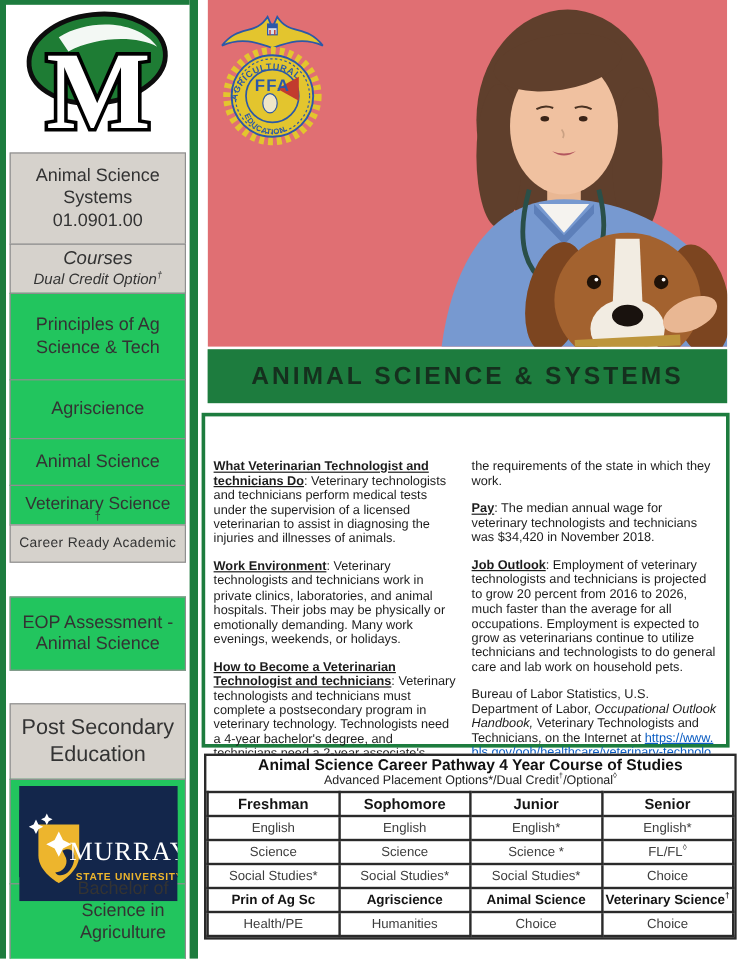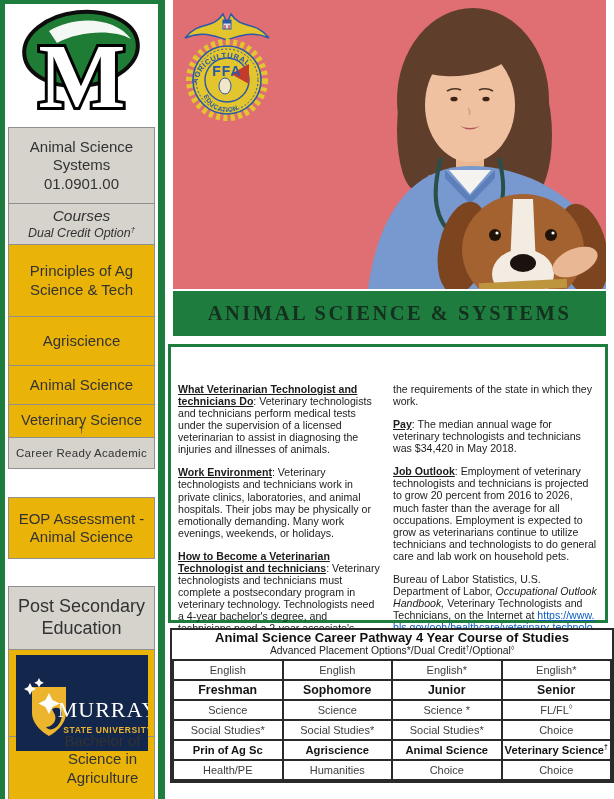--- a/index.html
+++ b/index.html
@@ -6,21 +6,21 @@
   body{width:614px;height:799px;font-family:"Liberation Sans",sans-serif;background:#fff;}
   .page{position:relative;width:614px;height:799px;overflow:hidden;background:#fff;}
 
   
   .sidebar{position:absolute;left:0;top:0;width:158px;height:799px;box-sizing:border-box;
            border-left:5px solid #1d7c3e;border-top:4px solid #1d7c3e;background:#fff;}
   .side-divider{position:absolute;left:158px;top:0;width:7px;height:799px;background:#1d7c3e;}
   .logo-box{height:124px;display:flex;align-items:center;justify-content:center;}
   .side-items{margin-left:3px;width:147px;}
   .sbox{box-sizing:border-box;border:1px solid #8f8f8f;margin-top:-1px;display:flex;flex-direction:column;
-        align-items:center;justify-content:center;text-align:center;color:#333;background:#eab308;
+        align-items:center;justify-content:center;text-align:center;color:#333;background:#22c55e;
         white-space:pre-line;line-height:1.22;}
   .sbox.gray{background:#d6d2cc;}
   .b1{height:77px;font-size:15px;}
   .b2{height:42px;text-align:center;}
   .courses-t{font-style:italic;font-size:15.5px;}
   .courses-s{font-style:italic;font-size:12.5px;}
   .b3{height:73px;font-size:15px;}
   .b4{height:50px;font-size:15px;}
   .b5{height:40px;font-size:15px;}
   .b6{height:34px;font-size:14.5px;}
@@ -30,21 +30,21 @@
   .b10{height:88px;}
   .murray-inner{width:132px;height:76px;background:#13264b;}
   .b11{height:102px;font-size:15px;padding-left:42px;}
   sup{font-size:.62em;line-height:0;}
 
   
   .main{position:absolute;left:168px;top:0;width:446px;height:799px;}
   .photo{position:absolute;left:5px;top:0;width:433px;height:289px;}
   .banner{position:absolute;left:5px;top:291px;width:433px;height:45px;background:#1d7c3e;
           display:flex;align-items:center;justify-content:center;color:#15301e;
-          font-weight:bold;font-size:20.5px;letter-spacing:2.5px;font-family:Liberation Serif, serif;}
+          font-weight:bold;font-size:20.5px;letter-spacing:2.5px;}
   .article{position:absolute;left:0;top:344px;width:440px;height:279px;box-sizing:border-box;
            border:3px solid #1d7c3e;display:flex;gap:10px;padding:4px 7px;background:#fff;}
   .col{flex:1;font-size:10.6px;line-height:1.14;color:#1c1c1c;margin-top:32px;}
   .col p{margin:0 0 11px 0;}
   .col p:last-child{margin-bottom:0;}
   .hd{font-weight:bold;text-decoration:underline;}
   .cite{margin-top:13px;}
   .it{font-style:italic;}
   a.link{color:#0a5cc2;text-decoration:underline;word-break:break-all;}
 
@@ -194,47 +194,47 @@
         </p>
         <p>
           <span class="hd">How to Become a Veterinarian Technologist and technicians</span><span>: Veterinary technologists and technicians must complete a postsecondary program in veterinary technology. Technologists need a 4-year bachelor's degree, and technicians need a 2-year associate's degree. Typically, both technologists and technicians must take a credentialing exam and must become registered, licensed, or certified, depending on</span>
         </p>
       </div>
       <div class="col">
         <p>
           <span>the requirements of the state in which they work.</span>
         </p>
         <p>
-          <span class="hd">Pay</span><span>: The median annual wage for veterinary technologists and technicians was $34,420 in May 2018.</span>
+          <span class="hd">Pay</span><span>: The median annual wage for veterinary technologists and technicians was $34,420 in November 2018.</span>
         </p>
         <p>
           <span class="hd">Job Outlook</span><span>: Employment of veterinary technologists and technicians is projected to grow 20 percent from 2016 to 2026, much faster than the average for all occupations. Employment is expected to grow as veterinarians continue to utilize technicians and technologists to do general care and lab work on household pets.</span>
         </p>
         <p class="cite">
           <span>Bureau of Labor Statistics, U.S. Department of Labor, </span><span class="it">Occupational Outlook Handbook,</span><span> Veterinary Technologists and Technicians,  on the Internet at </span><a class="link" href="#">https://www.bls.gov/ooh/healthcare/veterinary-technologists-and-technicians.htm</a>
         </p>
       </div>
     </div>
 
     <div class="course-table">
       <div class="t-title">Animal Science Career Pathway 4 Year Course of Studies</div>
       <div class="t-sub">Advanced Placement Options*/Dual Credit<sup>†</sup>/Optional<sup>◊</sup></div>
       <table class="grid">
         <tbody>
           <tr>
+            <th>Freshman</th>
+            <th>Sophomore</th>
+            <th>Junior</th>
+            <th>Senior</th>
+          </tr>
+          <tr>
             <td>English</td>
             <td>English</td>
             <td>English*</td>
             <td>English*</td>
-          </tr>
-          <tr>
-            <th>Freshman</th>
-            <th>Sophomore</th>
-            <th>Junior</th>
-            <th>Senior</th>
           </tr>
           <tr>
             <td>Science</td>
             <td>Science</td>
             <td>Science *</td>
             <td>FL/FL<sup>◊</sup></td>
           </tr>
           <tr>
             <td>Social Studies*</td>
             <td>Social Studies*</td>

